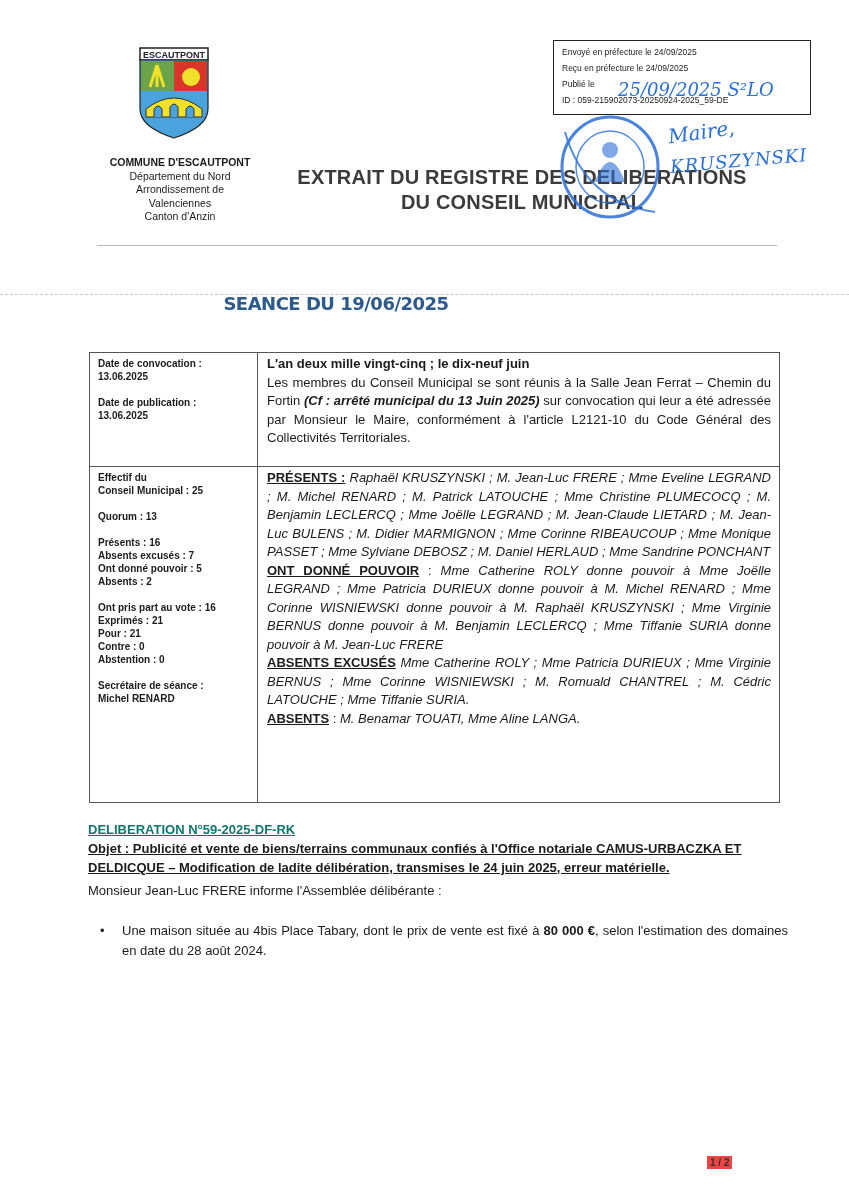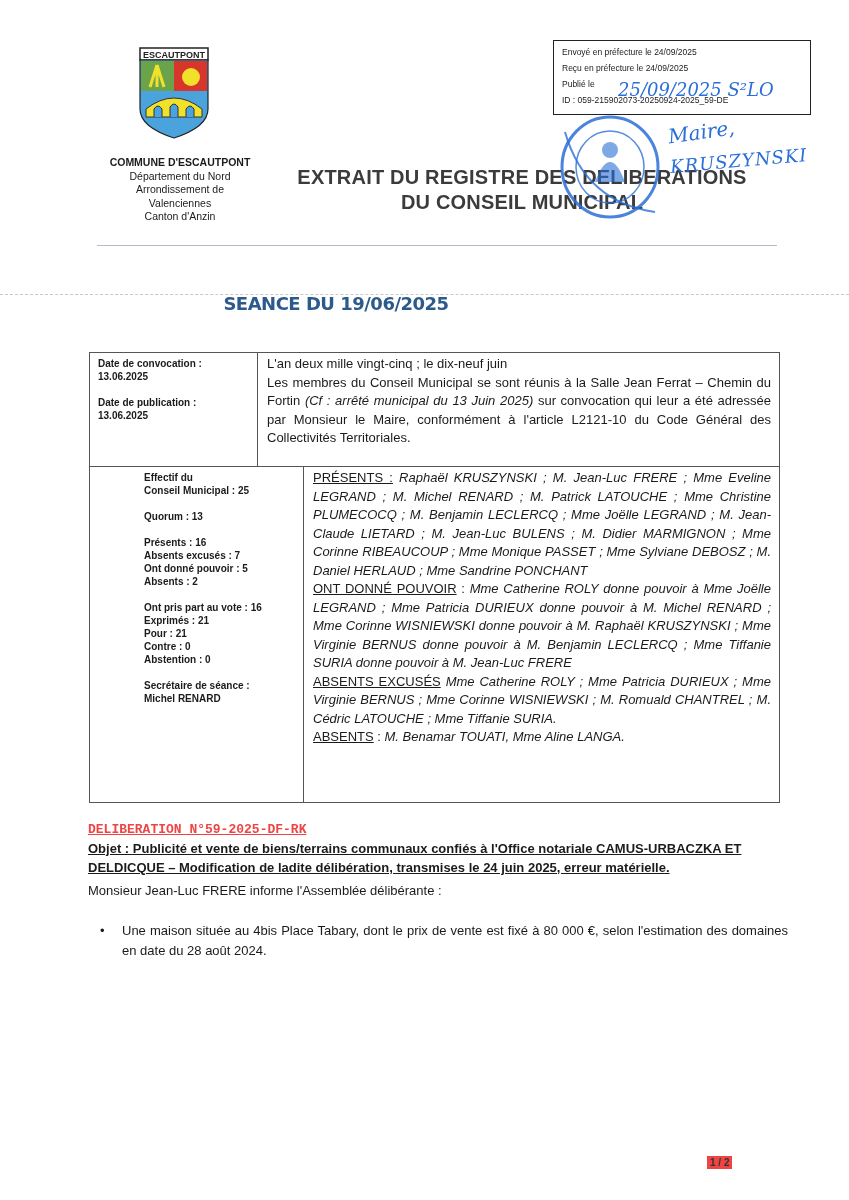--- a/index.html
+++ b/index.html
@@ -25,28 +25,28 @@
   .pubhand { left: 618px; top: 79px; font-size: 18px; }
   
   .seance { left: 0; top: 293px; width: 672px; text-align: center; font-size: 18px; font-weight: bold; color: #2d5a8c; font-family: "DejaVu Sans", sans-serif; letter-spacing: -0.5px; }
   
   .tbl { left: 89px; top: 352px; width: 689px; border: 1.5px solid #555; }
   .row { display: flex; border-bottom: 1.5px solid #555; }
   .row:last-child { border-bottom: none; }
   .cell-l { width: 168px; border-right: 1.5px solid #555; padding: 4px 8px; font-size: 10px; font-weight: bold; line-height: 13px; box-sizing: border-box; }
   .cell-r { flex: 1; padding: 2px 8px 4px 9px; font-size: 13px; line-height: 18.5px; text-align: justify; box-sizing: border-box; }
   .row1 { height: 113px; }
-  .row2 { height: 335px; margin-left: 46px; }
+  .row2 { height: 335px; }
   .gap { height: 13px; }
   .it { font-style: italic; }
-  .b { font-weight: normal; }
+  .b { font-weight: bold; }
   .u { text-decoration: underline; }
   
   .delib { left: 88px; top: 820px; width: 700px; font-size: 13px; line-height: 19px; }
-  .delib-no { color: #ef4444; font-weight: bold; text-decoration: underline; font-family: Liberation Mono, monospace; }
+  .delib-no { color: #0f766e; font-weight: bold; text-decoration: underline; }
   .objet { font-weight: bold; text-decoration: underline; }
   .body-text { left: 88px; top: 881px; width: 700px; font-size: 13px; line-height: 20.5px; text-align: justify; }
   .body-text p { margin: 0 0 19px 0; }
   .bullet { display: flex; padding-left: 12px; }
   .bullet .dot { width: 22px; flex: none; }
   .pageno { left: 707px; top: 1156px; font-size: 10px; background: #ef4444; padding: 1px 3px; font-weight: bold; color: #333; }
 </style>
 </head>
 <body>
 

